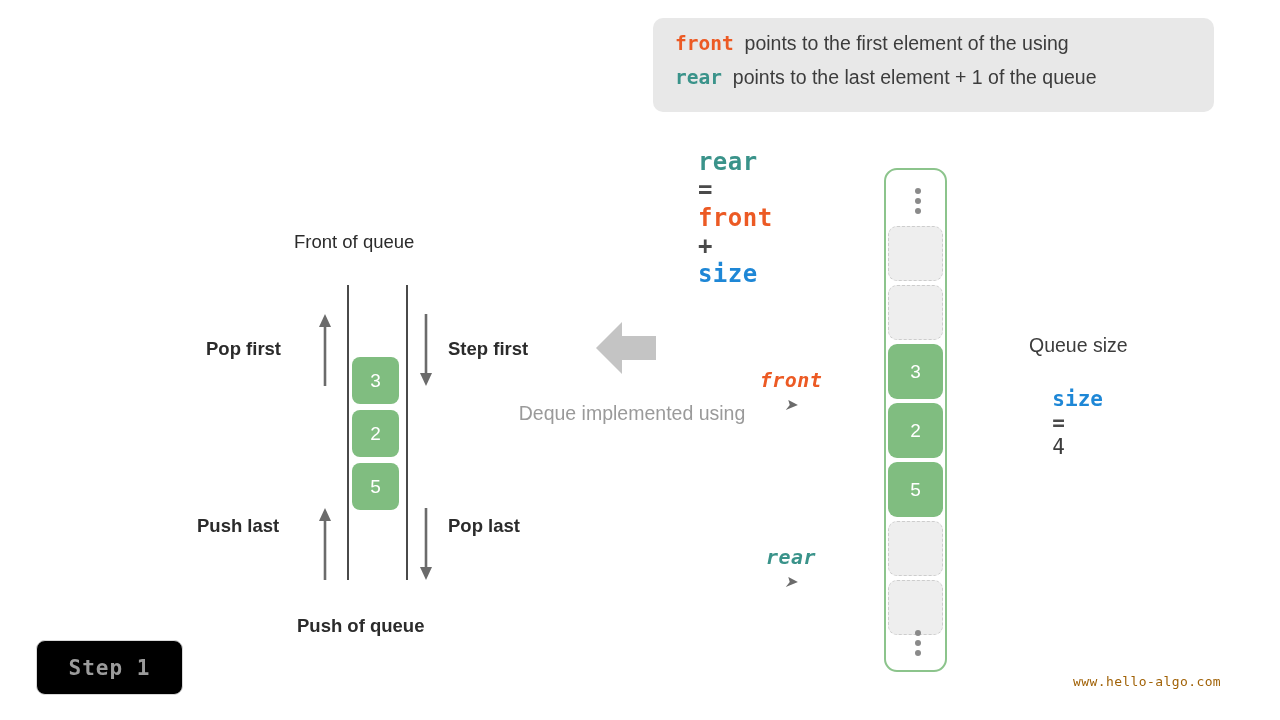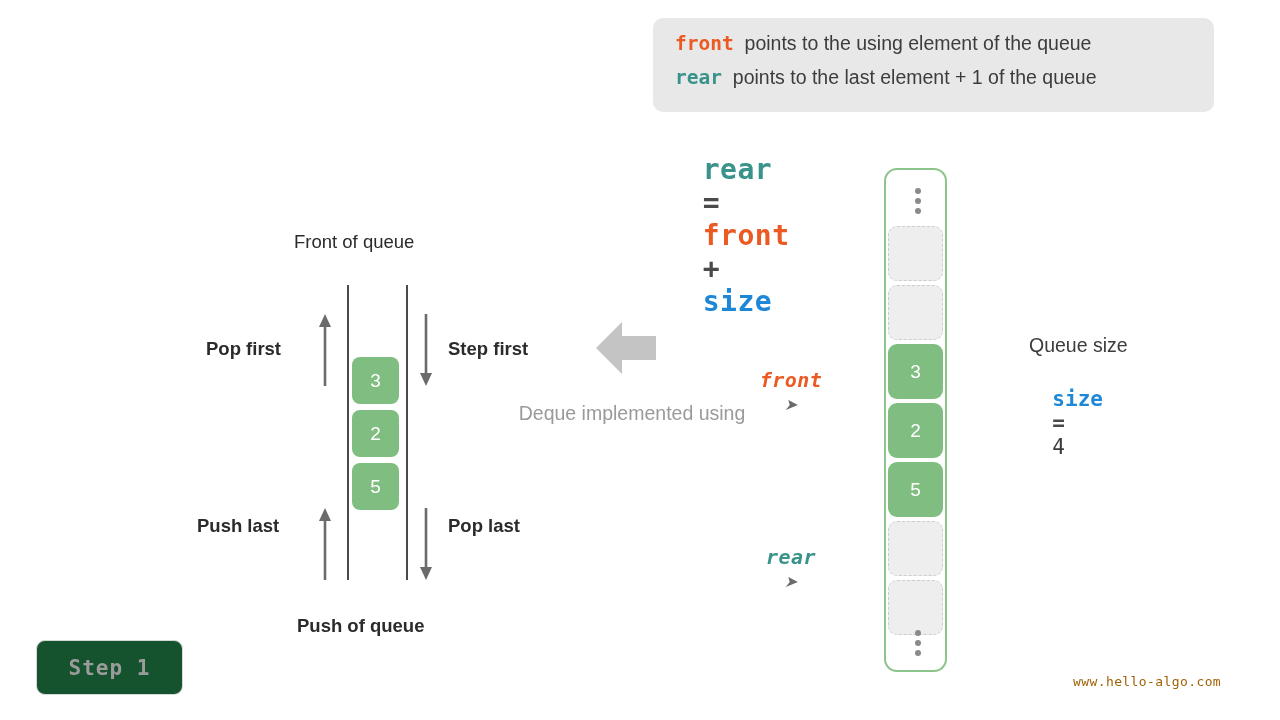--- a/index.html
+++ b/index.html
@@ -30,21 +30,21 @@
     font-family: "DejaVu Sans Mono", "Liberation Mono", monospace;
     font-weight: bold;
   }
   .c-front { color: #ec5a24; }
   .c-rear  { color: #3a938a; }
   .c-size  { color: #1e87d6; }
 
   
   #formula {
     left: 668px; top: 120px;
-    font-size: 28px; letter-spacing: 0.5px;
+    font-size: 24px; letter-spacing: 0.5px;
     white-space: pre;
   }
 
   
   #front-of-queue-label {
     left: 294px; top: 231px;
     font-size: 18.5px; font-weight: normal; color: #2b2b2b;
   }
   #rear-of-queue-label {
     left: 297px; top: 615px;
@@ -137,40 +137,40 @@
     font-size: 19.5px; color: #3c3c3c;
   }
   #queue-size .val {
     margin-top: 6px; font-size: 21px; white-space: pre;
   }
 
   
   #step-badge {
     left: 36px; top: 640px; width: 145px; height: 53px;
     border: 1.5px solid #d8d8d8; border-radius: 9px;
-    background: #14532d;
+    background: #000000;
     display: flex; align-items: center; justify-content: center;
     color: #9b9b9b; font-size: 21px; letter-spacing: 1px;
   }
 
   
   #watermark {
     left: 1073px; top: 674px;
     font-family: "DejaVu Sans Mono", "Liberation Mono", monospace;
     font-size: 13px; color: #a16207; letter-spacing: 0.4px;
   }
 </style>
 </head>
 <body>
 
 <div class="abs" id="legend-box">
   <div class="legend-line">
     <span class="mono c-front">front</span>
     <span>&nbsp;&nbsp;</span>
-    <span>points to the using element of the queue</span>
+    <span>points to the first element of the using</span>
   </div>
   <div class="legend-line">
     <span class="mono c-rear">rear</span>
     <span>&nbsp;&nbsp;</span>
     <span>points to the last element + 1 of the queue</span>
   </div>
 </div>
 
 <div class="abs mono" id="formula">
   <span class="c-rear">rear</span>

